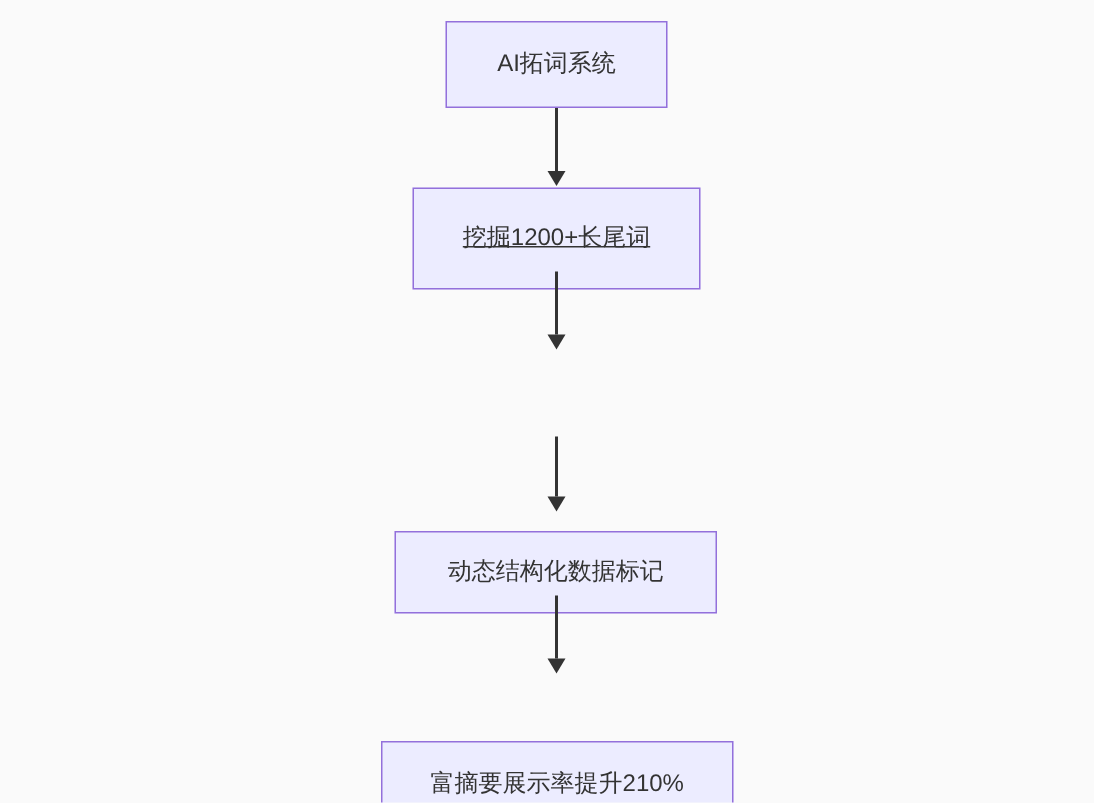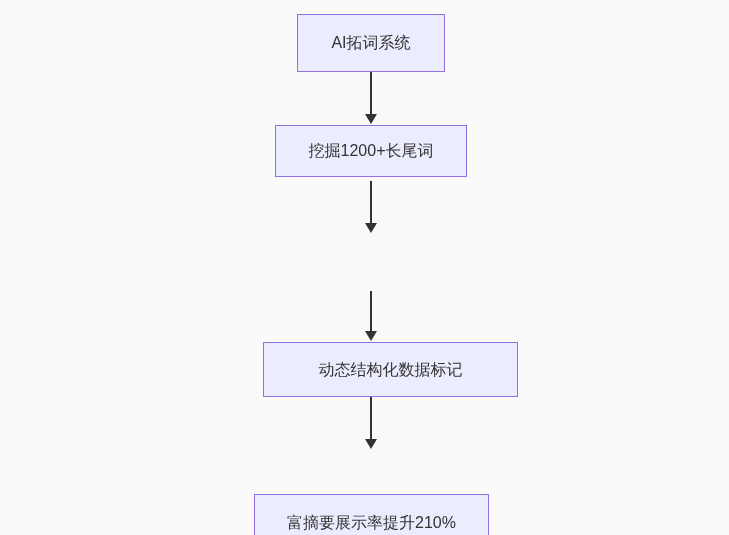--- a/index.html
+++ b/index.html
@@ -20,23 +20,23 @@
     justify-content: center;
     background: #ECECFF;
     border: 1px solid #9370DB;
     color: #333333;
     font-size: 16px;
     line-height: 1.2;
     text-align: center;
     white-space: nowrap;
   }
   .node-1 { left: 297px; top: 14px;  width: 148px; height: 58px; }
-  .node-2 { left: 275px; top: 125px; width: 192px; height: 52px; }
+  .node-2 { left: 275px; top: 125px; width: 192px; height: 68px; text-decoration: underline; }
   .node-3 { left: 261px; top: 234px; width: 222px; height: 57px; }
-  .node-4 { left: 263px; top: 342px; width: 255px; height: 55px; }
+  .node-4 { left: 263px; top: 354px; width: 215px; height: 55px; }
   .node-5 { left: 254px; top: 450px; width: 235px; height: 57px; margin-top: 44px; }
 
   .edge {
     position: absolute;
     left: 364px;            
     width: 14px;
     display: flex;
     flex-direction: column;
     align-items: center;
   }

